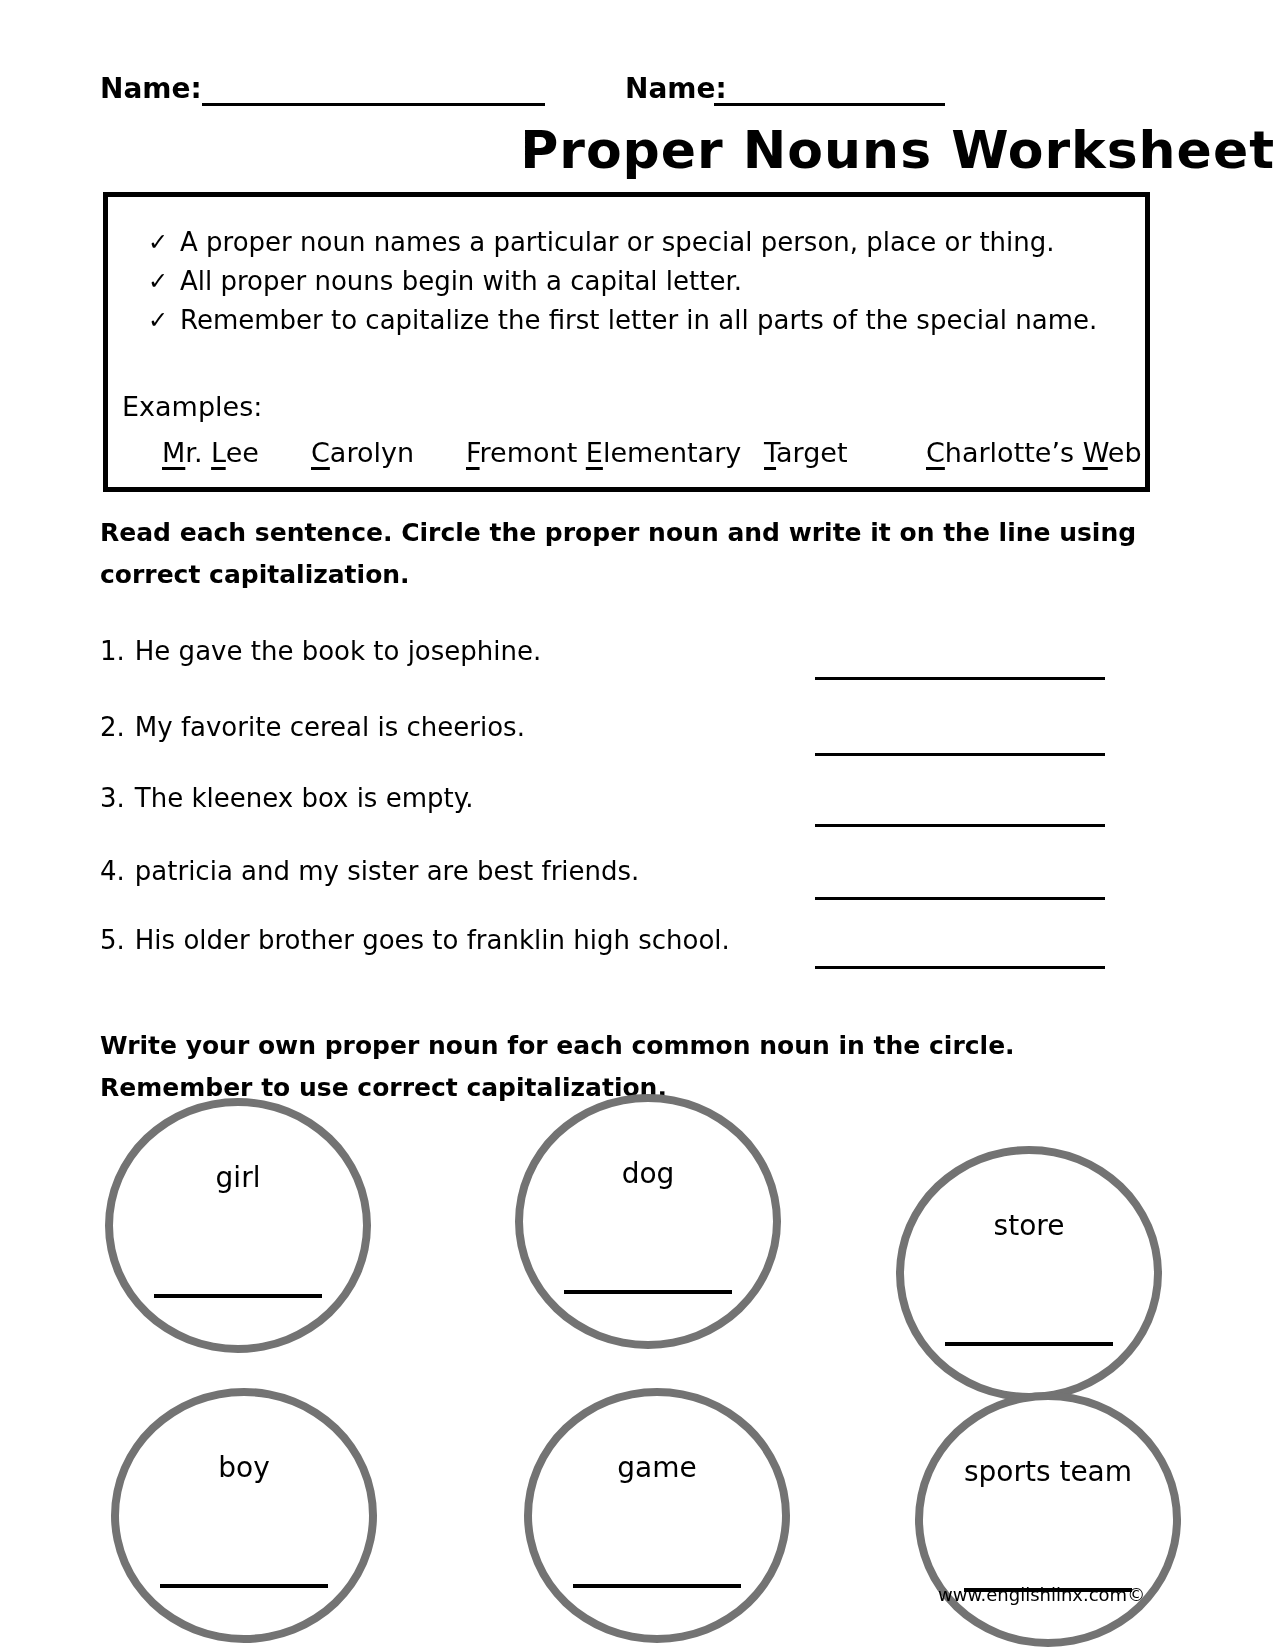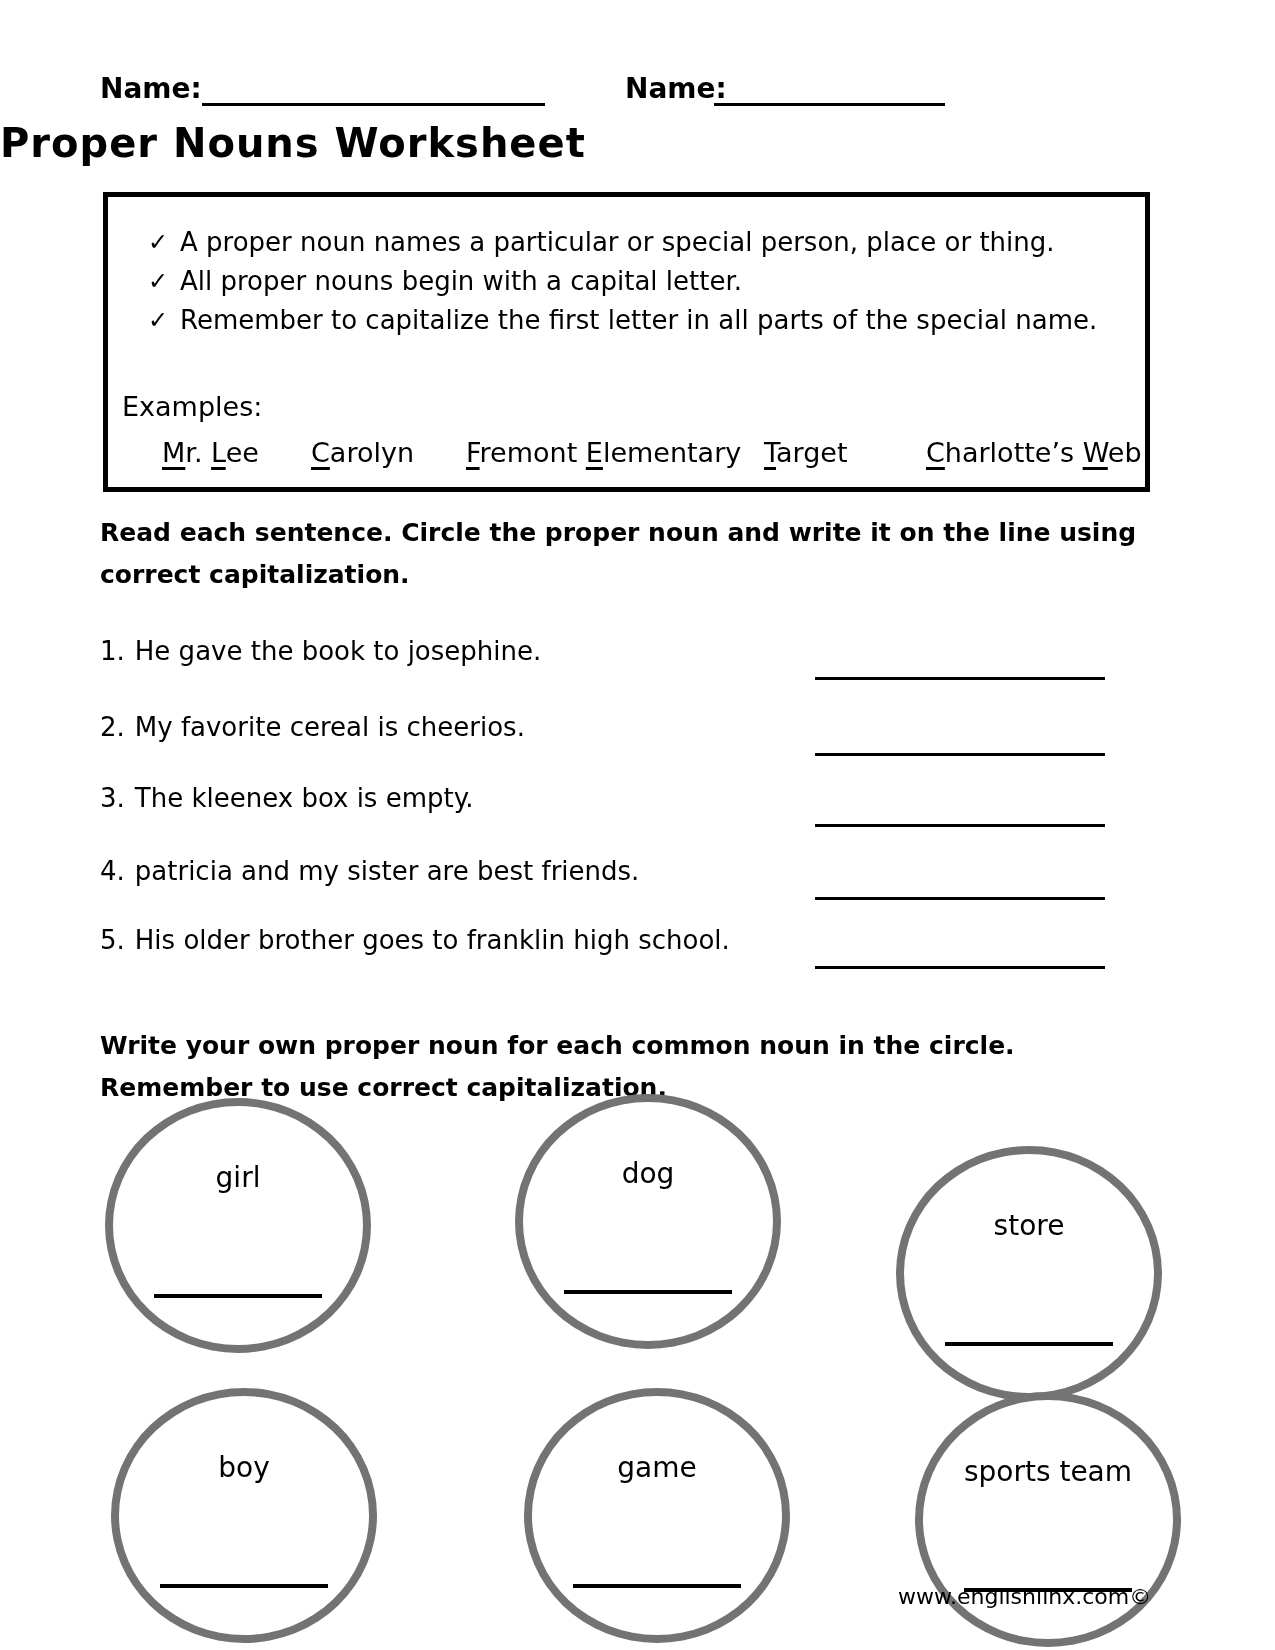--- a/index.html
+++ b/index.html
@@ -9,22 +9,22 @@
     color:#000000; font-family:"DejaVu Sans", sans-serif; overflow:hidden;
   }
   
   .hdr-label { position:absolute; font-size:28px; font-weight:600; }
   #name-label { left:100px; top:72px; }
   #date-label { left:625px; top:72px; }
   .writeline { position:absolute; border-bottom:3px solid #000; height:34px; top:72px; }
   #name-line { left:202px; width:343px; }
   #date-line { left:714px; width:231px; }
   
-  .title { position:absolute; top:120px; left:0; width:100%; text-align:left;
-    font-size:40px; font-weight:700; letter-spacing:1px; }
+  .title { position:absolute; top:120px; left:0; width:100%; text-align:right;
+    font-size:52px; font-weight:700; letter-spacing:1px; }
   
   .rules-box { position:absolute; left:103px; top:192px; width:1047px; height:300px;
     border:5px solid #000; background:#fff; }
   .rules-list { position:absolute; left:40px; top:26px; width:985px; font-size:26px; line-height:39px; }
   .rule { position:relative; padding-left:32px; }
   .check { position:absolute; left:0; top:0; font-size:24px; }
   .examples-label { position:absolute; left:14px; top:194px; font-size:27px; }
   .examples-row { position:absolute; left:0; top:240px; width:100%; height:42px; font-size:27px; }
   .example { position:absolute; white-space:nowrap;margin-left:11px; }
   .cap { text-decoration:underline; text-decoration-thickness:2.5px; text-underline-offset:5px; }
@@ -37,21 +37,21 @@
   .sentence-row { position:absolute; left:100px; width:1005px; height:44px; }
   .sentence-text { position:absolute; left:0; top:0; font-size:26px; white-space:nowrap; }
   .s-num { display:inline-block; margin-right:10px; }
   .answer-line { position:absolute; right:0; bottom:0; width:290px; border-bottom:3px solid #000; height:1px; }
   
   .circle { position:absolute; width:266px; height:255px; border:8px solid #737373; border-radius:50%; background:#fff; }
   .circle-word { position:absolute; top:55px; left:0; width:100%; text-align:center;
     font-size:28px; white-space:nowrap; }
   .circle-line { position:absolute; top:188px; left:calc(50% - 84px); width:168px; border-bottom:4px solid #000; }
   
-  .footer { position:absolute; left:898px; top:1584px; font-size:22px; }
+  .footer { position:absolute; left:938px; top:1584px; font-size:18px; }
 </style>
 </head>
 <body>
 
 <div class="page">
 
   <span class="hdr-label" id="name-label">Name:</span>
   <span class="writeline" id="name-line"></span>
   <span class="hdr-label" id="date-label">Name:</span>
   <span class="writeline" id="date-line"></span>

